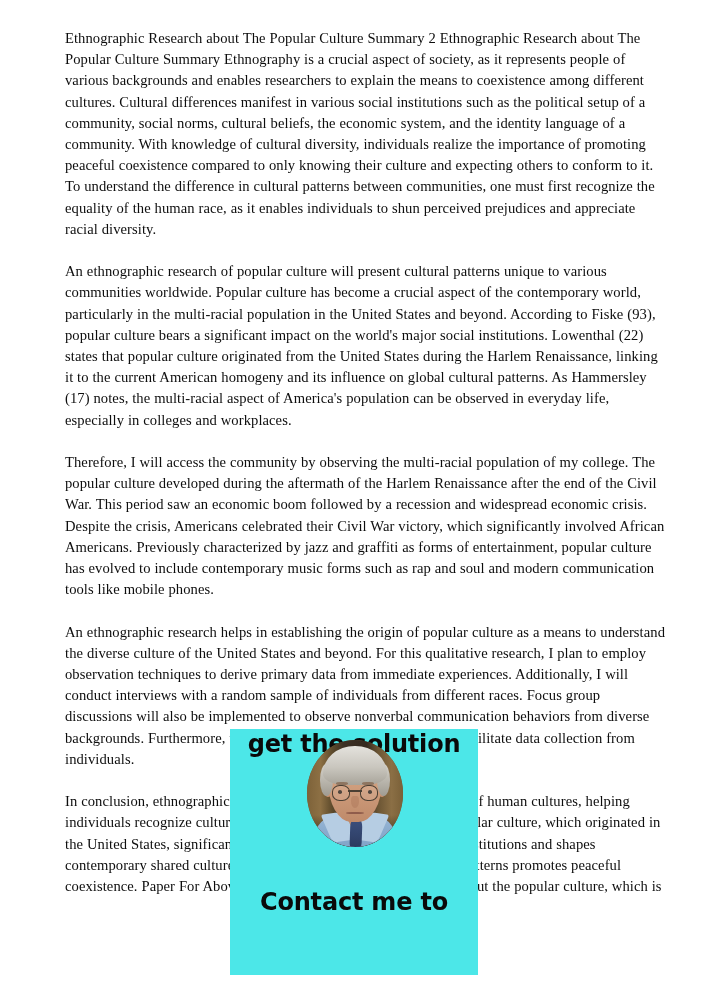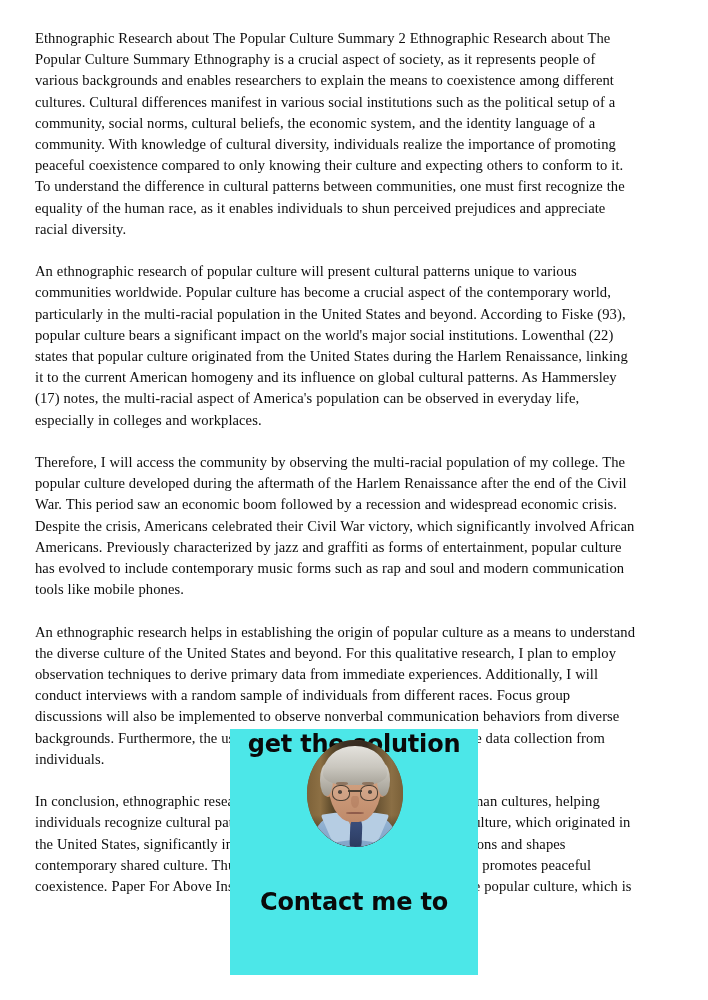--- a/index.html
+++ b/index.html
@@ -21,21 +21,21 @@
     position: absolute;
     left: 0;
     top: 0;
     width: 708px;
     height: 1000px;
     background: #ffffff;
   }
 
   #doc-body {
     position: absolute;
-    left: 35px;
+    left: 65px;
     top: 28px;
     width: 604px;
   }
 
   .doc-paragraph {
     font-family: "Liberation Serif", "DejaVu Serif", serif;
     font-size: 14.6px;
     line-height: 21.2px;
     color: #0d0d0d;
     text-align: left;

